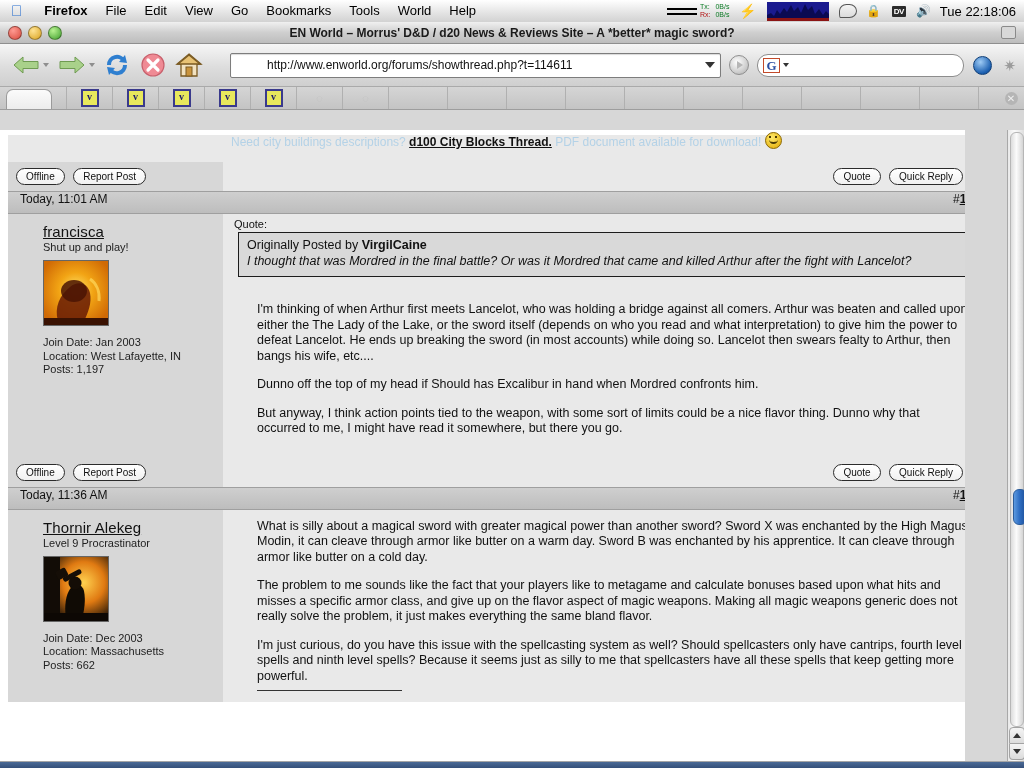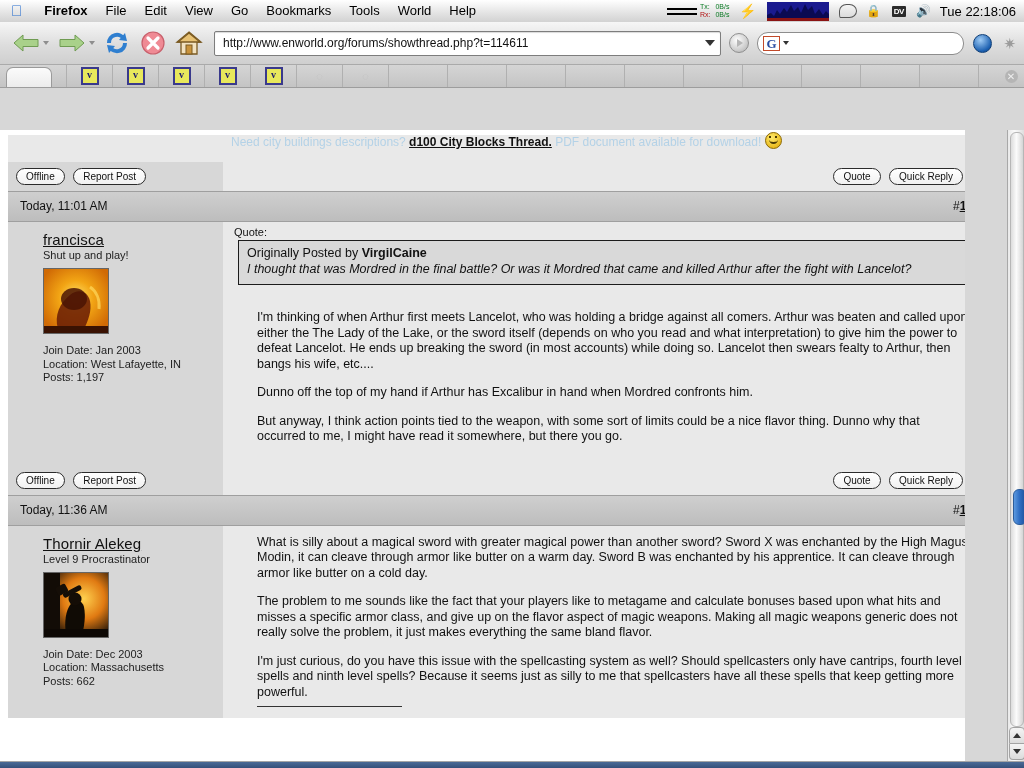--- a/index.html
+++ b/index.html
@@ -80,24 +80,25 @@
     padding: 0 8px;
     background: linear-gradient(#f6f6f6, #dddddd 55%, #cfcfcf);
     border-bottom: 1px solid #aaa;
   }
   .navbtn { display: flex; align-items: center; gap: 2px; padding: 0 3px; }
   .arrowbox { width: 30px; height: 24px; position: relative; }
   .arrowbox svg { position: absolute; inset: 0; }
   .caret { width: 0; height: 0; border-left: 3.5px solid transparent; border-right: 3.5px solid transparent; border-top: 4px solid #8e8e8e; }
   .iconbtn { width: 34px; height: 30px; display:flex; align-items:center; justify-content:center; }
   .urlwrap {
-    flex: 1; height: 23px; margin-left: 6px;
+    flex: 1; height: 23px; margin-left: 22px;
     background: #fff; border: 1px solid #7d7d7d;
     border-radius: 2px; display: flex; align-items: center;
     box-shadow: inset 0 1px 1px rgba(0,0,0,.15);
+    padding-left: 28px;
   }
   .urltext { flex: 1; font-size: 12px; color: #111; padding-left: 8px; white-space: nowrap; overflow: hidden; }
   .urldrop { width: 20px; display: flex; align-items: center; justify-content: center; }
   .dropcaret { width: 0; height: 0; border-left: 5px solid transparent; border-right: 5px solid transparent; border-top: 6px solid #333; }
   .go-btn {
     width: 18px; height: 18px; border-radius: 50%; margin: 0 6px;
     background: radial-gradient(circle at 40% 35%, #ffffff, #cfcfcf 60%, #a9a9a9);
     border: 1px solid #8f8f8f; display:flex; align-items:center; justify-content:center;
   }
   .go-btn .gcaret { width:0;height:0;border-top:4px solid transparent;border-bottom:4px solid transparent;border-left:6px solid #b6b6b6; margin-left:2px;}
@@ -190,22 +191,22 @@
     display: inline-block; font-size: 10px; color: #111;
     background: linear-gradient(#ffffff,#f1f1f1);
     border: 1px solid #2b2b2b; border-radius: 9px;
     padding: 1px 9px; margin-right: 4px; line-height: 13px;
   }
   .pillbtn.last { margin-right: 0; }
 
   .postheader {
     background: linear-gradient(#cfcfcf,#bdbdbd);
     border-top: 1px solid #9f9f9f; border-bottom: 1px solid #9f9f9f;
-    height: 21px; display: flex; align-items: flex-end;
-    padding: 0 10px 8px 12px; font-size: 12px; color: #111;
+    height: 21px; display: flex; align-items: flex-start;
+    padding: 0 10px 0 12px; font-size: 12px; color: #111;
   }
   .postheader .ph-num { margin-left: auto; }
   .postheader .ph-num a { color: #111; text-decoration: none; }
   .postheader .ph-num u { text-decoration: underline; font-weight: bold; margin-top: 19px;}
 
   .userinfo { padding: 8px 10px 8px 34px; }
   .username {
     font-size: 15px; color: #111; text-decoration: underline; font-weight: normal;
     display: block; margin-bottom: 1px; letter-spacing: .1px;
   }
@@ -344,20 +345,29 @@
         </div>
       <div class="mr-cell">
           <span class="spk-icon">🔊</span>
         </div>
       <span class="clock">Tue 22:18:06</span>
     </div>
   </div>
 
   <div class="window">
 
+    <div class="titlebar">
+      <div class="traffic">
+        <span class="tl red"></span>
+        <span class="tl yel"></span>
+        <span class="tl grn"></span>
+      </div>
+      <div class="win-title">EN World – Morrus' D&amp;D / d20 News &amp; Reviews Site – A *better* magic sword?</div>
+      <div class="win-min"></div>
+    </div>
 
     <div class="navbar">
       <div class="navbtn">
         <div class="arrowbox">
           <svg viewBox="0 0 30 24">
               <path d="M3 12 L12 4 L12 8.5 L27 8.5 L27 15.5 L12 15.5 L12 20 Z" fill="#a9d18a" stroke="#6f9b52" stroke-width="1"></path>
             </svg>
         </div>
         <span class="caret"></span>
       </div>
@@ -518,21 +528,21 @@
                 <div class="quote-label">Quote:</div>
                 <div class="quote-box">
                   <div class="qby">
                     <span>Originally Posted by</span>
                     <b>VirgilCaine</b>
                   </div>
                   <div class="qtext">I thought that was Mordred in the final battle? Or was it Mordred that came and killed Arthur after the fight with Lancelot?</div>
                 </div>
                 <div class="postbody">
                   <p>I'm thinking of when Arthur first meets Lancelot, who was holding a bridge against all comers. Arthur was beaten and called upon either the The Lady of the Lake, or the sword itself (depends on who you read and what interpretation) to give him the power to defeat Lancelot. He ends up breaking the sword (in most accounts) while doing so. Lancelot then swears fealty to Arthur, then bangs his wife, etc....</p>
-                  <p>Dunno off the top of my hand if Arthur has Excalibur in hand when Mordred confronts him.</p>
+                  <p>Dunno off the top of my head if Should has Excalibur in hand when Mordred confronts him.</p>
                   <p class="last">But anyway, I think action points tied to the weapon, with some sort of limits could be a nice flavor thing. Dunno why that occurred to me, I might have read it somewhere, but there you go.</p>
                 </div>
               </td>
             </tr>
             <tr>
               <td class="btnbar-left" style="padding-top:14px;">
                 <span class="pillbtn">Offline</span>
                 <span class="pillbtn last">Report Post</span>
               </td>
               <td class="btnbar-right" style="padding-top:14px;">

